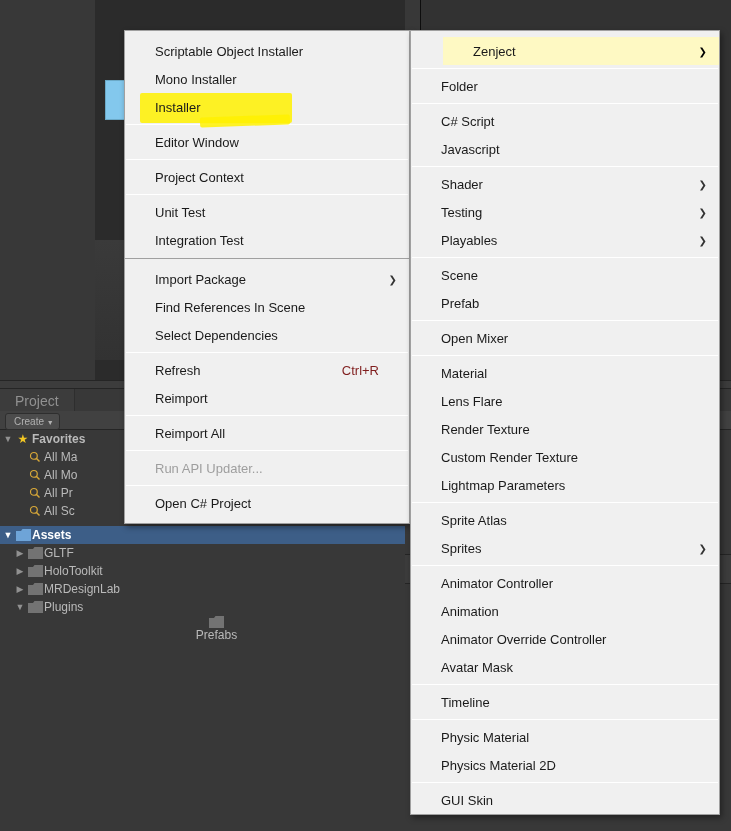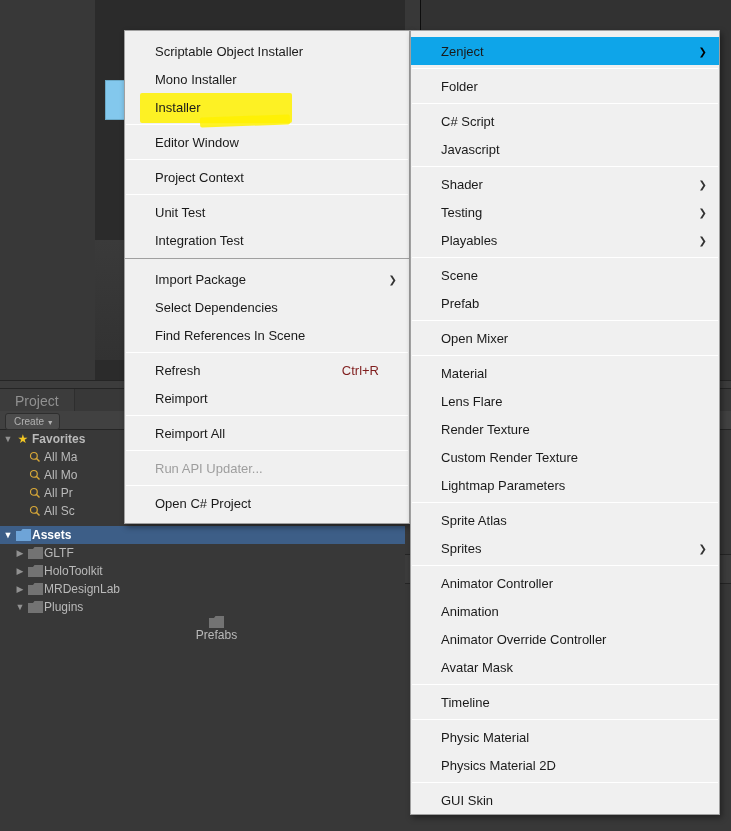--- a/index.html
+++ b/index.html
@@ -27,21 +27,21 @@
 .star { color: #f3c723; font-size: 12px; }
 .mag { width: 12px; height: 12px; }
 .folder-gray { fill: #737373; }
 .folder-blue { fill: #6ea4d8; }
 
 .context-menu { position: absolute; background: #f0f0f0; border: 1px solid #a0a0a0; box-shadow: 2px 3px 6px rgba(0,0,0,0.4); font-size: 13px; color: #1a1a1a; }
 .menu-left { top: 30px; left: 124px; width: 286px; }
 .menu-right { top: 30px; left: 410px; width: 310px; }
 .menu-item { height: 28px; padding: 0 48px 0 30px; display: flex; align-items: center; position: relative; }
 .menu-item.arrow::after { content: "❯"; position: absolute; right: 12px; font-size: 10px; color: #333; }
-.menu-item.hl { background: #0ea5e9; }
+.menu-item.hl { background: #fef9c3; margin-left: 32px; }
 .menu-item.hl.arrow::after { color: #000; }
 .menu-item.disabled { color: #9e9e9e; }
 .menu-sep { height: 1px; background: #d6d6d6; border-bottom: 1px solid #fff; margin: 3px 1px; }
 .shortcut { position: absolute; right: 30px; color: #7f1d1d; }
 
 .pencil-mark { position: absolute; top: 93px; left: 140px; width: 152px; height: 30px; background: rgba(255,241,0,0.85); border-radius: 2px; pointer-events: none; }
 .pencil-mark2 { position: absolute; top: 116px; left: 200px; width: 90px; height: 10px; background: rgba(255,241,0,0.85); border-radius: 2px; transform: rotate(-2deg); pointer-events: none; }
 
 .divider-bar { position: absolute; top: 554px; left: 405px; right: 0; height: 30px; background: #3c3c3c; border-top:1px solid #252525; border-bottom:1px solid #252525;}
 </style>
@@ -197,24 +197,24 @@
   <div class="menu-item">
       <span>Integration Test</span>
     </div>
   <div style="height:4px;"></div>
   <div style="height:1px;background:#a0a0a0;"></div>
   <div style="height:6px;"></div>
   <div class="menu-item arrow">
       <span>Import Package</span>
     </div>
   <div class="menu-item">
+      <span>Find References In Scene</span>
+    </div>
+  <div class="menu-item">
       <span>Select Dependencies</span>
-    </div>
-  <div class="menu-item">
-      <span>Find References In Scene</span>
     </div>
   <div class="menu-sep"></div>
   <div class="menu-item">
       <span>Refresh</span>
       <span class="shortcut">Ctrl+R</span>
     </div>
   <div class="menu-item">
       <span>Reimport</span>
     </div>
   <div class="menu-sep"></div>

